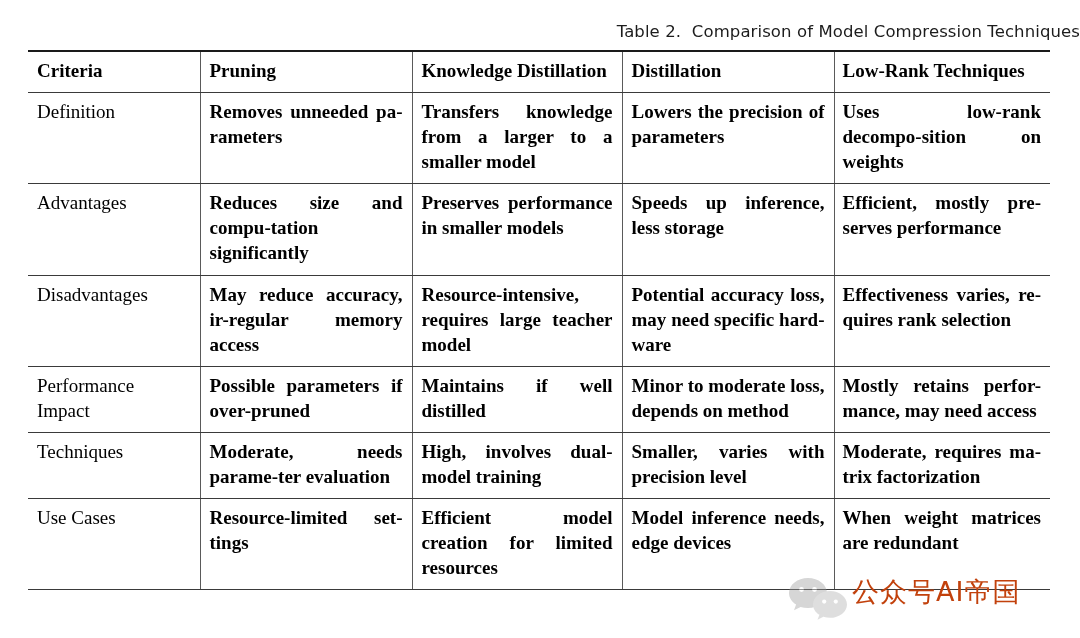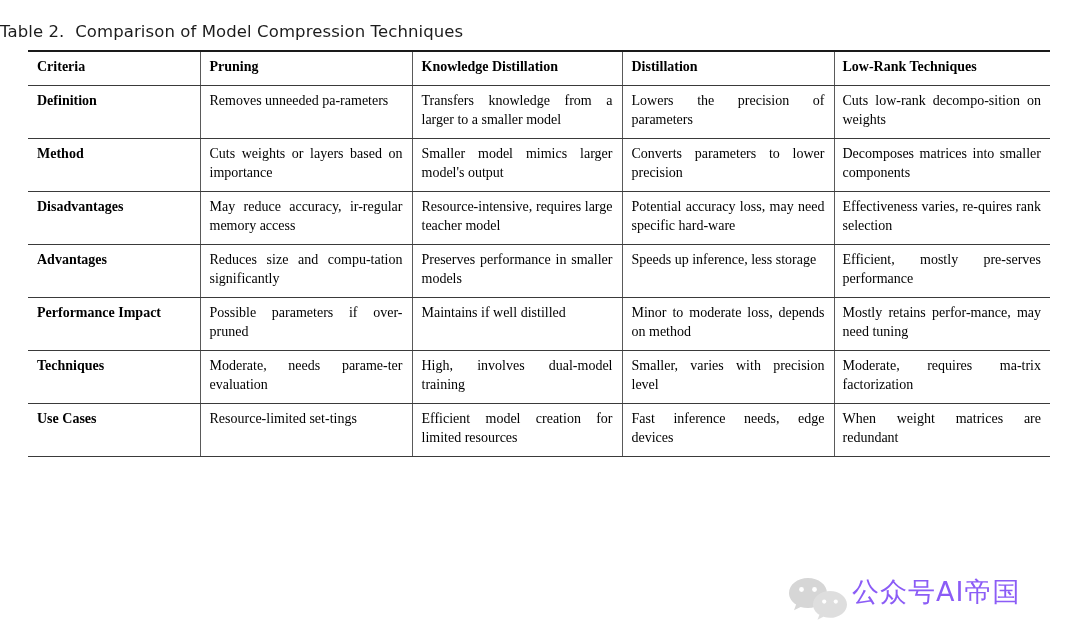--- a/index.html
+++ b/index.html
@@ -14,70 +14,71 @@
     overflow: hidden;
     font-family: "Liberation Serif", "DejaVu Serif", serif;
     color: #000000;
   }
 
   #table-caption {
     position: absolute;
     left: 0;
     top: 22px;
     width: 1080px;
-    text-align: left;
+    text-align: right;
     font-family: "DejaVu Sans", "Liberation Sans", sans-serif;
     font-size: 16.5px;
     color: #1c1c1c;
     letter-spacing: 0.1px;
     white-space: pre;
   }
 
   #table-wrap {
     position: absolute;
     left: 28px;
     top: 50px;
     width: 1022px;
   }
 
   table.cmp {
     width: 1022px;
     border-collapse: collapse;
     table-layout: fixed;
-    font-size: 14px;
+    font-size: 19px;
     line-height: 1.32;
   }
 
   table.cmp col.c0 { width: 172px; }
   table.cmp col.c1 { width: 212px; }
   table.cmp col.c2 { width: 210px; }
   table.cmp col.c3 { width: 212px; }
   table.cmp col.c4 { width: 216px; }
 
   table.cmp td {
     vertical-align: top;
     padding: 6px 9px 9px 9px;
     text-align: justify;
     text-justify: inter-word;
     hyphens: manual;
     border-right: 1.1px solid #5a5a5a;
     border-bottom: 1.1px solid #3a3a3a;
+    font-weight: bold;
   }
   table.cmp td:last-child {
     border-right: none;
     padding-left: 8px;
   }
   table.cmp tr:first-child td {
     border-top: 2.1px solid #1a1a1a;
   }
   table.cmp tr.hdr td {
     font-weight: bold;
   }
   table.cmp td.crit {
-    font-weight: bold;
+    font-weight: normal;
     margin-top: 37px;
   }
   table.cmp tr:last-child td {
     border-bottom: 1.6px solid #3a3a3a;
   }
 
   
   #watermark {
     position: absolute;
     left: 786px;
@@ -93,21 +94,21 @@
     width: 62px;
     height: 44px;
     opacity: 0.42;
   }
   #wm-text {
     position: absolute;
     left: 66px;
     top: 2px;
     font-family: "DejaVu Sans", "Liberation Sans", sans-serif;
     font-size: 27px;
-    color: #8b5cf6;
+    color: #c2410c;
     letter-spacing: 1px;
     white-space: pre;
   }
 </style>
 </head>
 <body>
 
 <div id="table-caption">Table 2.  Comparison of Model Compression Techniques</div>
 
 <div id="table-wrap">
@@ -126,70 +127,63 @@
         <td>Knowledge Distillation</td>
         <td>Distillation</td>
         <td>Low-Rank Techniques</td>
       </tr>
 
       <tr>
         <td class="crit">Definition</td>
         <td>Removes unneeded pa-rameters</td>
         <td>Transfers knowledge from a larger to a smaller model</td>
         <td>Lowers the precision of parameters</td>
-        <td>Cuts low-rank decompo-sition on weights</td>
-      </tr>
-
-
-      <tr>
-        <td class="crit">Method</td>
-        <td>Cuts weights or layers based on importance</td>
-        <td>Smaller model mimics larger model's output</td>
-        <td>Converts parameters to lower precision</td>
-        <td>Decomposes matrices into smaller components</td>
+        <td>Uses low-rank decompo-sition on weights</td>
+      </tr>
+
+
+
+      <tr>
+        <td class="crit">Advantages</td>
+        <td>Reduces size and compu-tation significantly</td>
+        <td>Preserves performance in smaller models</td>
+        <td>Speeds up inference, less storage</td>
+        <td>Efficient, mostly pre-serves performance</td>
       </tr>
 
       <tr>
         <td class="crit">Disadvantages</td>
         <td>May reduce accuracy, ir-regular memory access</td>
         <td>Resource-intensive, requires large teacher model</td>
         <td>Potential accuracy loss, may need specific hard-ware</td>
         <td>Effectiveness varies, re-quires rank selection</td>
       </tr>
 
-      <tr>
-        <td class="crit">Advantages</td>
-        <td>Reduces size and compu-tation significantly</td>
-        <td>Preserves performance in smaller models</td>
-        <td>Speeds up inference, less storage</td>
-        <td>Efficient, mostly pre-serves performance</td>
-      </tr>
-
 
       <tr>
         <td class="crit">Performance Impact</td>
         <td>Possible parameters if over-pruned</td>
         <td>Maintains if well distilled</td>
         <td>Minor to moderate loss, depends on method</td>
-        <td>Mostly retains perfor-mance, may need tuning</td>
+        <td>Mostly retains perfor-mance, may need access</td>
       </tr>
 
       <tr>
         <td class="crit">Techniques</td>
         <td>Moderate, needs parame-ter evaluation</td>
         <td>High, involves dual-model training</td>
         <td>Smaller, varies with precision level</td>
         <td>Moderate, requires ma-trix factorization</td>
       </tr>
 
       <tr>
         <td class="crit">Use Cases</td>
         <td>Resource-limited set-tings</td>
         <td>Efficient model creation for limited resources</td>
-        <td>Fast inference needs, edge devices</td>
+        <td>Model inference needs, edge devices</td>
         <td>When weight matrices are redundant</td>
       </tr>
     </tbody>
   </table>
 </div>
 
 <div id="watermark">
   <svg id="wm-logo" viewBox="0 0 62 44">
     <g fill="#9e9e9e">
       <path d="M20 2C9.5 2 1 8.7 1 17c0 4.7 2.8 8.9 7.1 11.6L6 34.2l6.6-3.3c2.3.7 4.8 1.1 7.4 1.1 10.5 0 19-6.7 19-15S30.5 2 20 2z"></path>

